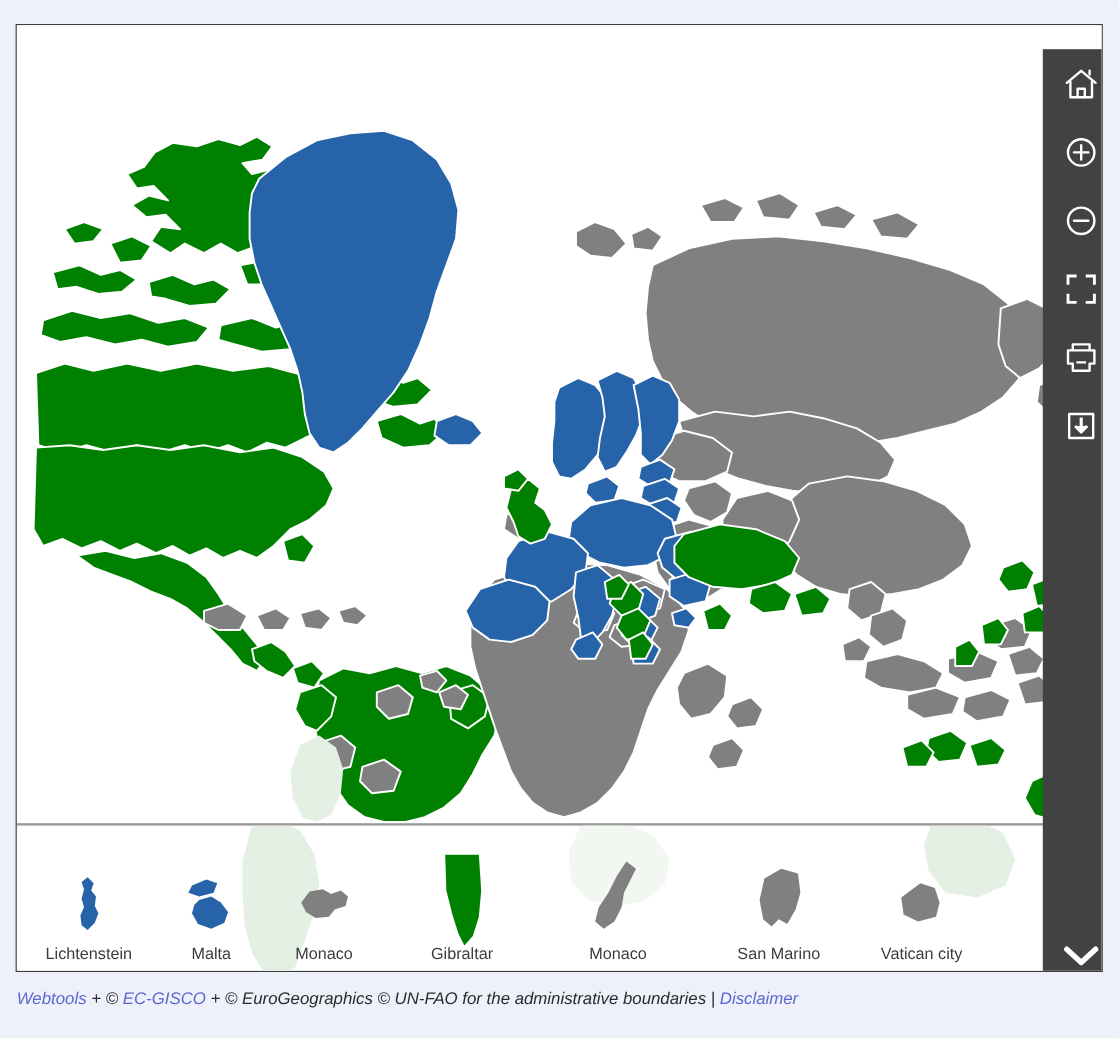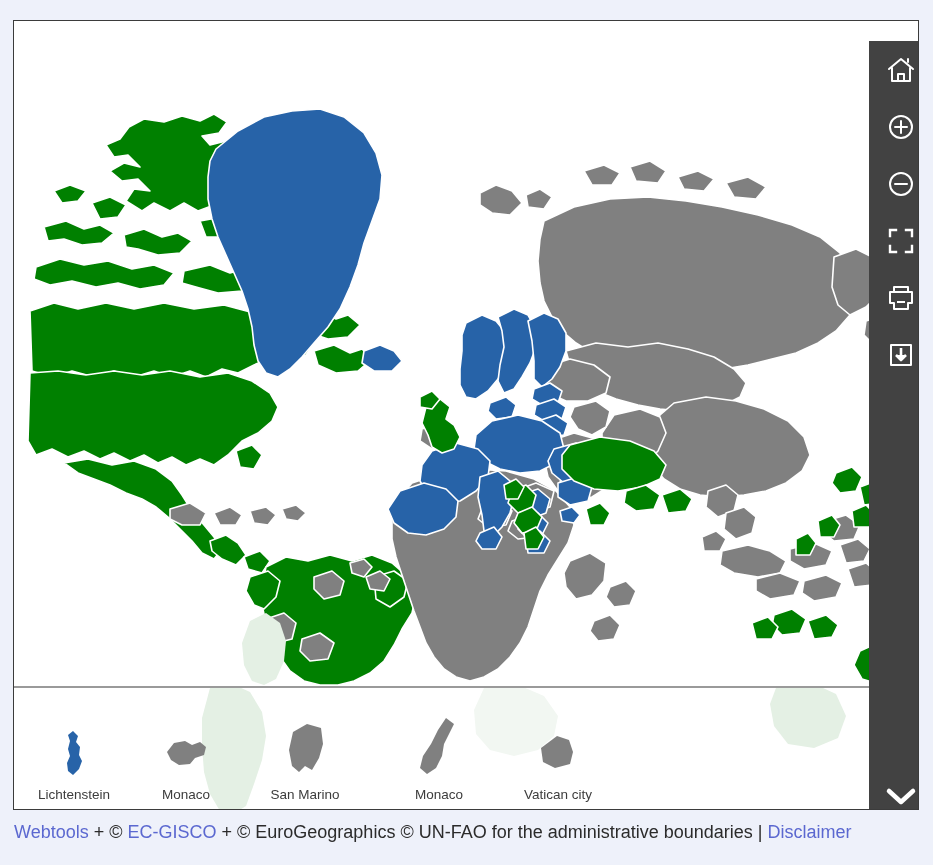--- a/index.html
+++ b/index.html
@@ -123,24 +123,25 @@
   .toolbar-spacer { flex: 1 1 auto; }
   .tool-btn.collapse-btn { height: 70px; }
 
   
   .footer {
     position: absolute;
     left: 14px;
     top: 822px;
     width: 905px;
     height: 20px;
-    font-size: 18px;
+    font-size: 14px;
     line-height: 20px;
     color: #2b2b2b;
     white-space: nowrap;
+    font-style: italic;
   }
   .footer a {
     color: #5b68d0;
     text-decoration: none;
   }
   .footer .sep { color: #2b2b2b; }
   .footer .cmark { color: #2b2b2b; }
 </style>
 </head>
 <body>
@@ -378,48 +379,65 @@
           <div class="inset-shape">
             <svg width="30" height="48" viewBox="0 0 30 48" xmlns="http://www.w3.org/2000/svg">
               <path d="M14 2 L19 7 L17 13 L21 18 L20 26 L23 32 L20 40 L14 46 L9 42 L8 34
                        L11 27 L9 20 L11 12 L9 6 Z" fill="#2763a8"></path>
             </svg>
           </div>
           <div class="inset-label">Lichtenstein</div>
         </div>
 
 
+        <div class="inset-cell" style="width:84px">
+          <div class="inset-shape">
+            <svg width="52" height="50" viewBox="0 0 52 50" xmlns="http://www.w3.org/2000/svg">
+              <path d="M10 10 L22 5 L31 8 L28 16 L16 19 L7 16 Z" fill="#2763a8"></path>
+              <path d="M16 22 L26 19 L34 24 L40 32 L37 41 L26 46 L15 42 L10 33 L12 26 Z" fill="#2763a8"></path>
+            </svg>
+          </div>
+          <div class="inset-label">Malta</div>
+        </div>
 
         <div class="inset-cell" style="width:104px">
           <div class="inset-shape">
             <svg width="50" height="34" viewBox="0 0 50 34" xmlns="http://www.w3.org/2000/svg">
               <path d="M6 16 L13 7 L24 5 L31 9 L39 6 L45 11 L43 19 L34 22 L29 28 L18 29
                        L10 24 Z" fill="#808080"></path>
             </svg>
           </div>
           <div class="inset-label">Monaco</div>
         </div>
 
+        <div class="inset-cell" style="width:126px">
+          <div class="inset-shape" style="height:72px;align-items:flex-start">
+            <svg width="44" height="78" viewBox="0 0 44 78" xmlns="http://www.w3.org/2000/svg">
+              <path d="M8 0 L36 0 L38 30 L36 52 L31 68 L24 76 L19 66 L14 50 L9 30 Z" fill="#008000"></path>
+            </svg>
+          </div>
+          <div class="inset-label">Gibraltar</div>
+        </div>
+
+        <div class="inset-cell" style="width:134px">
+          <div class="inset-shape" style="height:70px">
+            <svg width="50" height="66" viewBox="0 0 50 66" xmlns="http://www.w3.org/2000/svg">
+              <path d="M32 2 L40 8 L30 28 L28 40 L22 52 L13 58 L6 52 L9 40 L17 28 L24 14 Z" fill="#808080"></path>
+            </svg>
+          </div>
+          <div class="inset-label">Monaco</div>
+        </div>
 
         <div class="inset-cell" style="width:134px">
           <div class="inset-shape" style="height:66px">
             <svg width="52" height="58" viewBox="0 0 52 58" xmlns="http://www.w3.org/2000/svg">
               <path d="M14 10 L28 2 L42 6 L44 22 L40 36 L33 48 L26 44 L20 50 L13 44 L10 28 Z" fill="#808080"></path>
             </svg>
           </div>
           <div class="inset-label">San Marino</div>
-        </div>
-
-        <div class="inset-cell" style="width:134px">
-          <div class="inset-shape" style="height:70px">
-            <svg width="50" height="66" viewBox="0 0 50 66" xmlns="http://www.w3.org/2000/svg">
-              <path d="M32 2 L40 8 L30 28 L28 40 L22 52 L13 58 L6 52 L9 40 L17 28 L24 14 Z" fill="#808080"></path>
-            </svg>
-          </div>
-          <div class="inset-label">Monaco</div>
         </div>
 
         <div class="inset-cell" style="width:104px">
           <div class="inset-shape" style="height:60px">
             <svg width="46" height="44" viewBox="0 0 46 44" xmlns="http://www.w3.org/2000/svg">
               <path d="M6 16 L22 4 L34 8 L38 20 L35 32 L20 36 L8 30 Z" fill="#808080"></path>
             </svg>
           </div>
           <div class="inset-label">Vatican city</div>
         </div>

